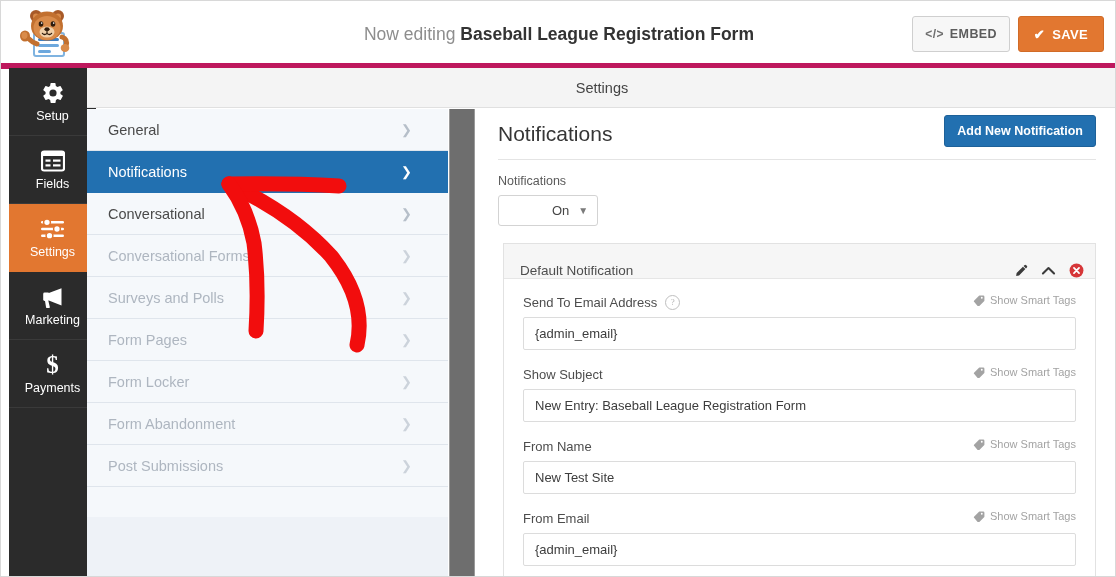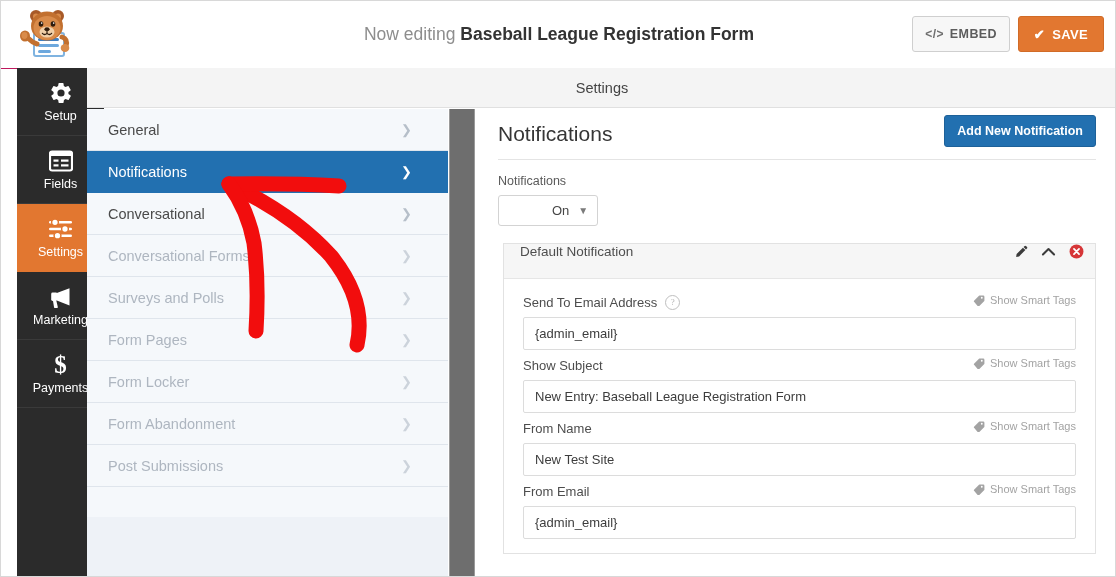--- a/index.html
+++ b/index.html
@@ -19,21 +19,21 @@
     overflow: hidden;
     box-sizing: border-box;
     border: 1px solid #d8d8d8;
   }
 
   
   .topbar {
     position: absolute; left: 0; top: 0;
     width: 1116px; height: 68px;
     background: #ffffff;
-    border-bottom: 1px solid #be185d;
+    border-bottom: 6px solid #be185d;
     box-sizing: border-box;
   }
   .logo-box {
     position: absolute; left: 2px; top: 1px;
     width: 84px; height: 64px;
     display: flex; align-items: center; justify-content: center;
   }
   .logo-svg { display: block; }
 
   .now-editing {
@@ -69,21 +69,21 @@
     color: #ffffff;
     font-size: 13px; font-weight: 700; letter-spacing: .4px;
     display: flex; align-items: center; justify-content: center;
     gap: 7px; padding: 0 13px; box-sizing: border-box;
     cursor: pointer;
   }
   .btn-save .chk { font-size: 13px; }
 
   
   .sidebar {
-    position: absolute; left: 16px; top: 67px;
+    position: absolute; left: 8px; top: 67px;
     width: 87px; height: 510px;
     background: #2b2b2b;
     box-sizing: border-box;
   }
   .side-item {
     position: relative;
     height: 68px;
     display: flex; flex-direction: column;
     align-items: center; justify-content: center;
     gap: 5px;
@@ -195,31 +195,31 @@
   .card {
     margin: 17px 21px 0 26px;
     border: 1px solid #e2e2e2;
     background: #ffffff;
     box-sizing: border-box;
   }
   .card-head {
     height: 35px;
     background: #f6f6f6;
     border-bottom: 1px solid #e6e6e6;
-    display: flex; align-items: flex-start;
+    display: flex; align-items: flex-end;
     padding: 0 11px 0 16px;
     box-sizing: border-box;
   }
   .card-title { font-size: 13.5px; color: #4e4e4e; flex: 1; }
   .card-actions { display: flex; align-items: center; gap: 13px; }
   .act-ico { width: 15px; height: 15px; display: flex; align-items: center; justify-content: center; cursor: pointer; }
   .act-ico svg { display: block; }
 
   .card-body { padding: 15px 19px 10px 19px; }
-  .field { margin-bottom: 7px; position: relative; }
+  .field { margin-bottom: 16px; position: relative; }
   .field:last-child { margin-bottom: 4px; }
   .field-row {
     display: flex; align-items: center;
     margin-bottom: 7px; height: 16px;
   }
   .field-label { font-size: 13px; color: #4d4d4d; }
   .help-ico {
     display: inline-flex; align-items: center; justify-content: center;
     width: 13px; height: 13px; border-radius: 50%;
     border: 1px solid #bfbfbf; color: #b3b3b3;

